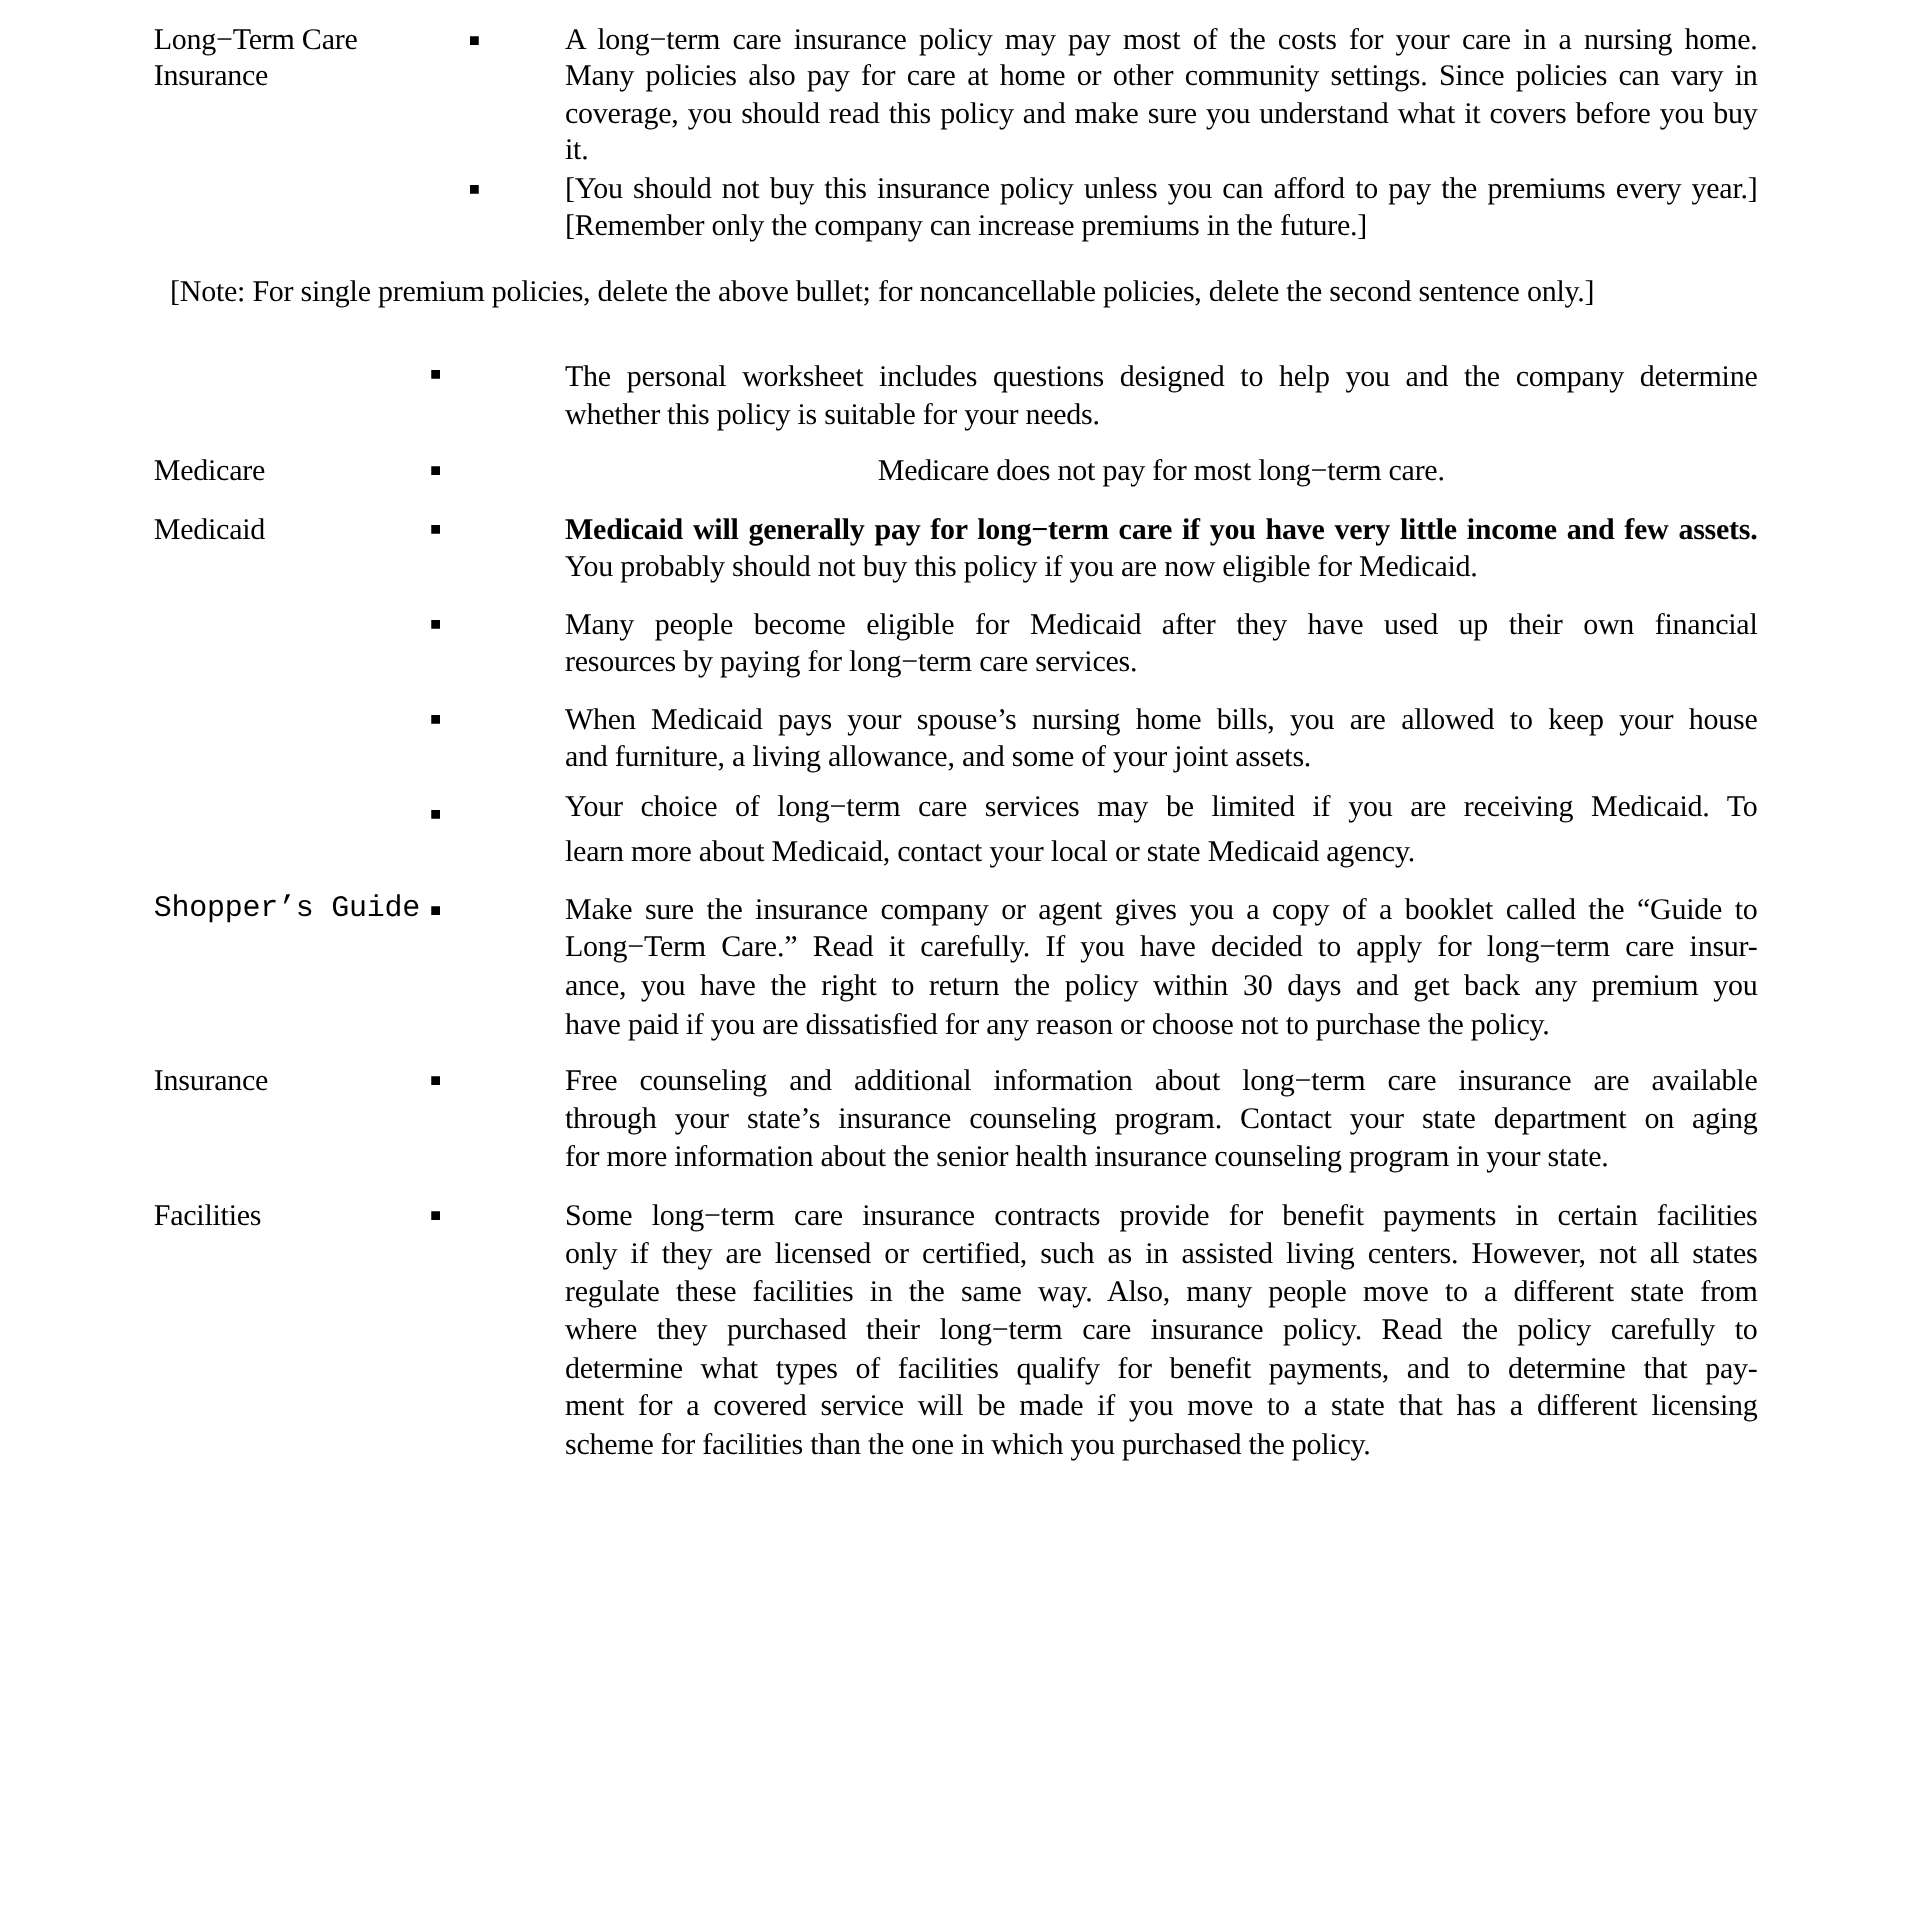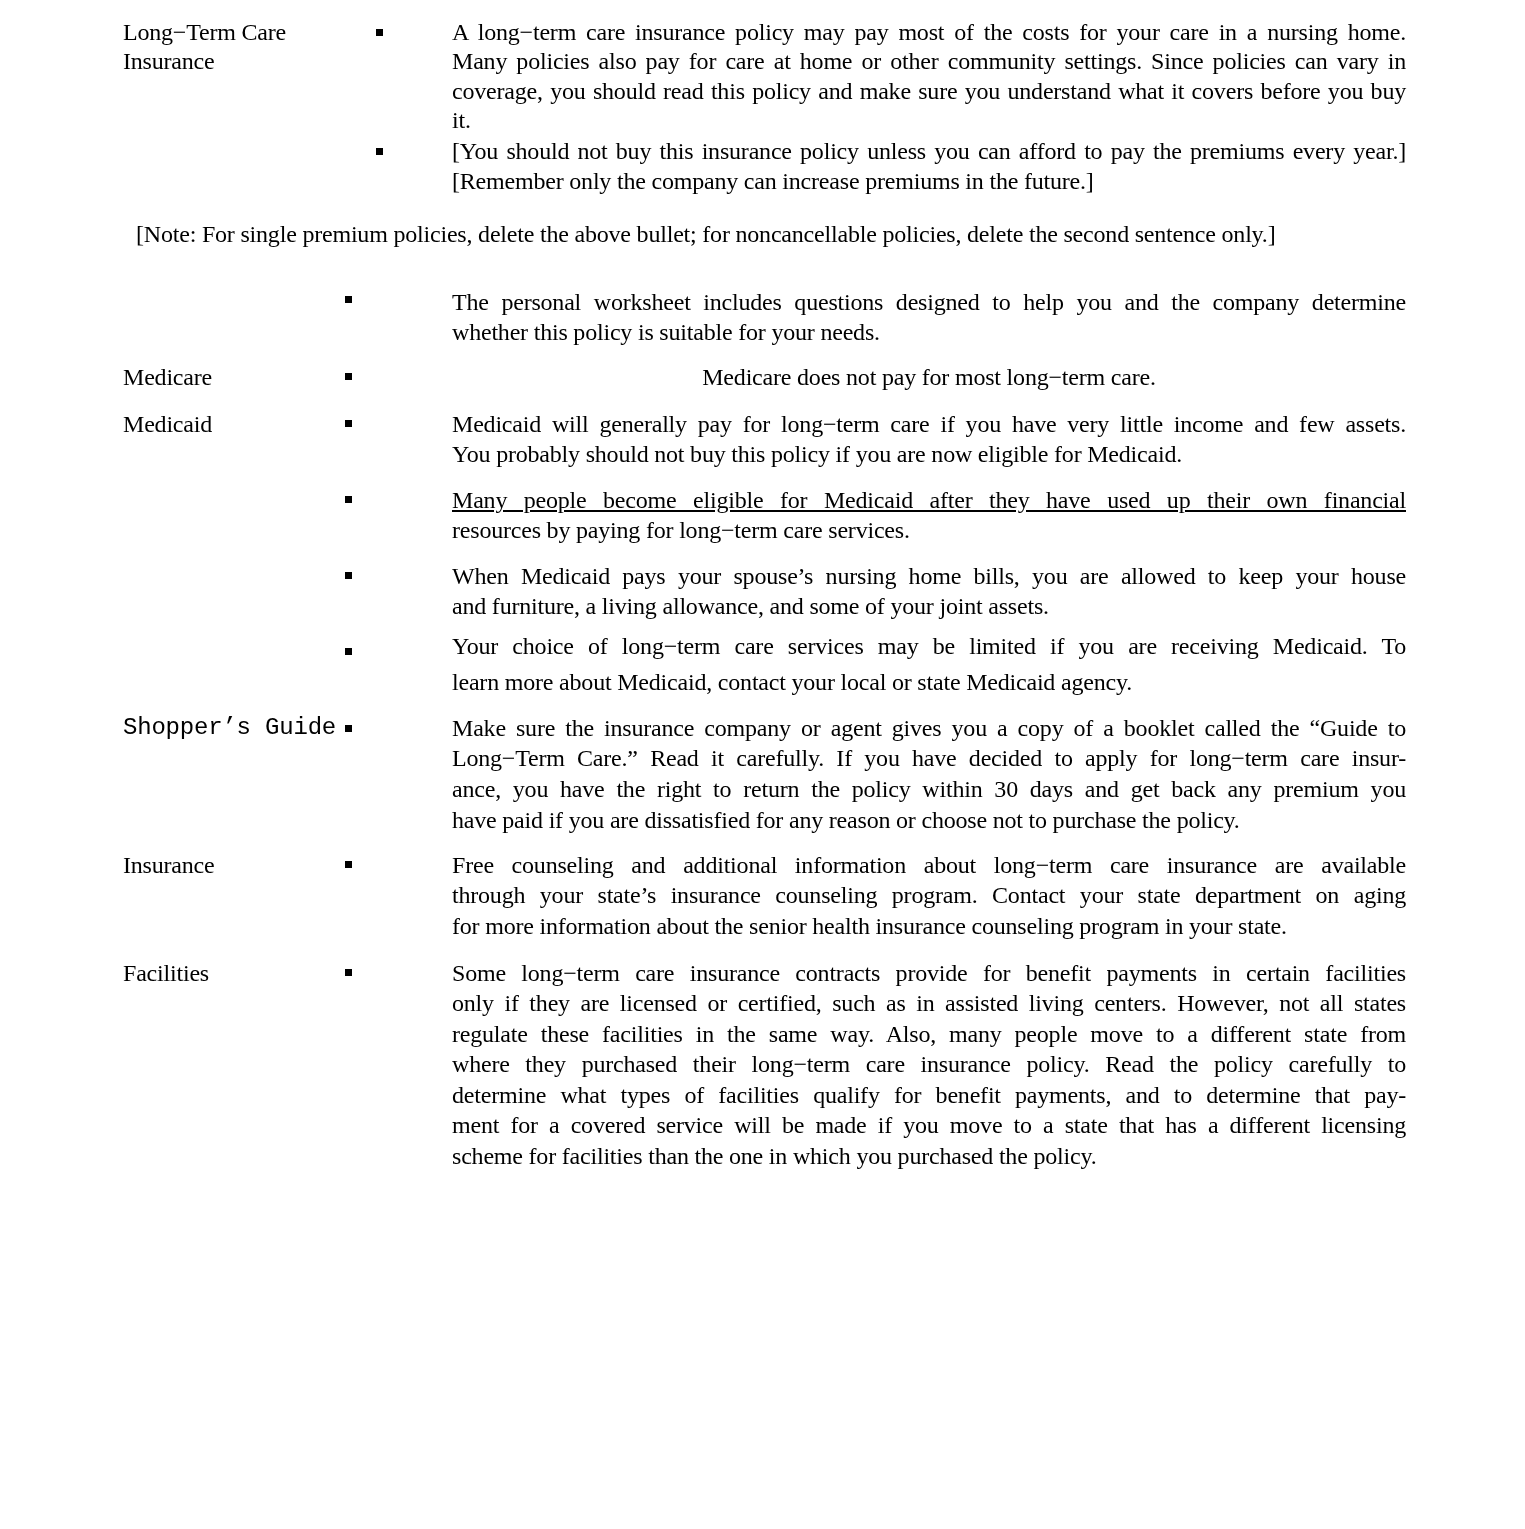--- a/index.html
+++ b/index.html
@@ -36,25 +36,25 @@
   <div class="line just" style="top:288px;">The personal worksheet includes questions designed to help you and the company determine</div>
   <div class="line" style="top:318px;">whether this policy is suitable for your needs.</div>
 
   <div class="term" style="top:363px;">Medicare</div>
   <div class="bullet" style="left:345px; top:373px;"></div>
   <div class="line" style="top:363px;text-align:center;">Medicare does not pay for most long−term care.</div>
 
   <div class="term" style="top:410px;">Medicaid</div>
 
   <div class="bullet" style="left:345px; top:420px;"></div>
-  <div class="line just" style="top:410px;">Medicaid will generally pay for long−term care if you have very little income and few assets.</div>
+  <div class="line just" style="top:410px;font-weight:bold;">Medicaid will generally pay for long−term care if you have very little income and few assets.</div>
   <div class="line" style="top:440px;">You probably should not buy this policy if you are now eligible for Medicaid.</div>
 
   <div class="bullet" style="left:345px; top:496px;"></div>
-  <div class="line just" style="top:486px;text-decoration:underline;">Many people become eligible for Medicaid after they have used up their own financial</div>
+  <div class="line just" style="top:486px;">Many people become eligible for Medicaid after they have used up their own financial</div>
   <div class="line" style="top:516px;">resources by paying for long−term care services.</div>
 
   <div class="bullet" style="left:345px; top:572px;"></div>
   <div class="line just" style="top:562px;">When Medicaid pays your spouse’s nursing home bills, you are allowed to keep your house</div>
   <div class="line" style="top:592px;">and furniture, a living allowance, and some of your joint assets.</div>
 
   <div class="bullet" style="left:345px; top:648px;"></div>
   <div class="line just" style="top:632px;">Your choice of long−term care services may be limited if you are receiving Medicaid.  To</div>
   <div class="line" style="top:668px;">learn more about Medicaid, contact your local or state Medicaid agency.</div>
 

